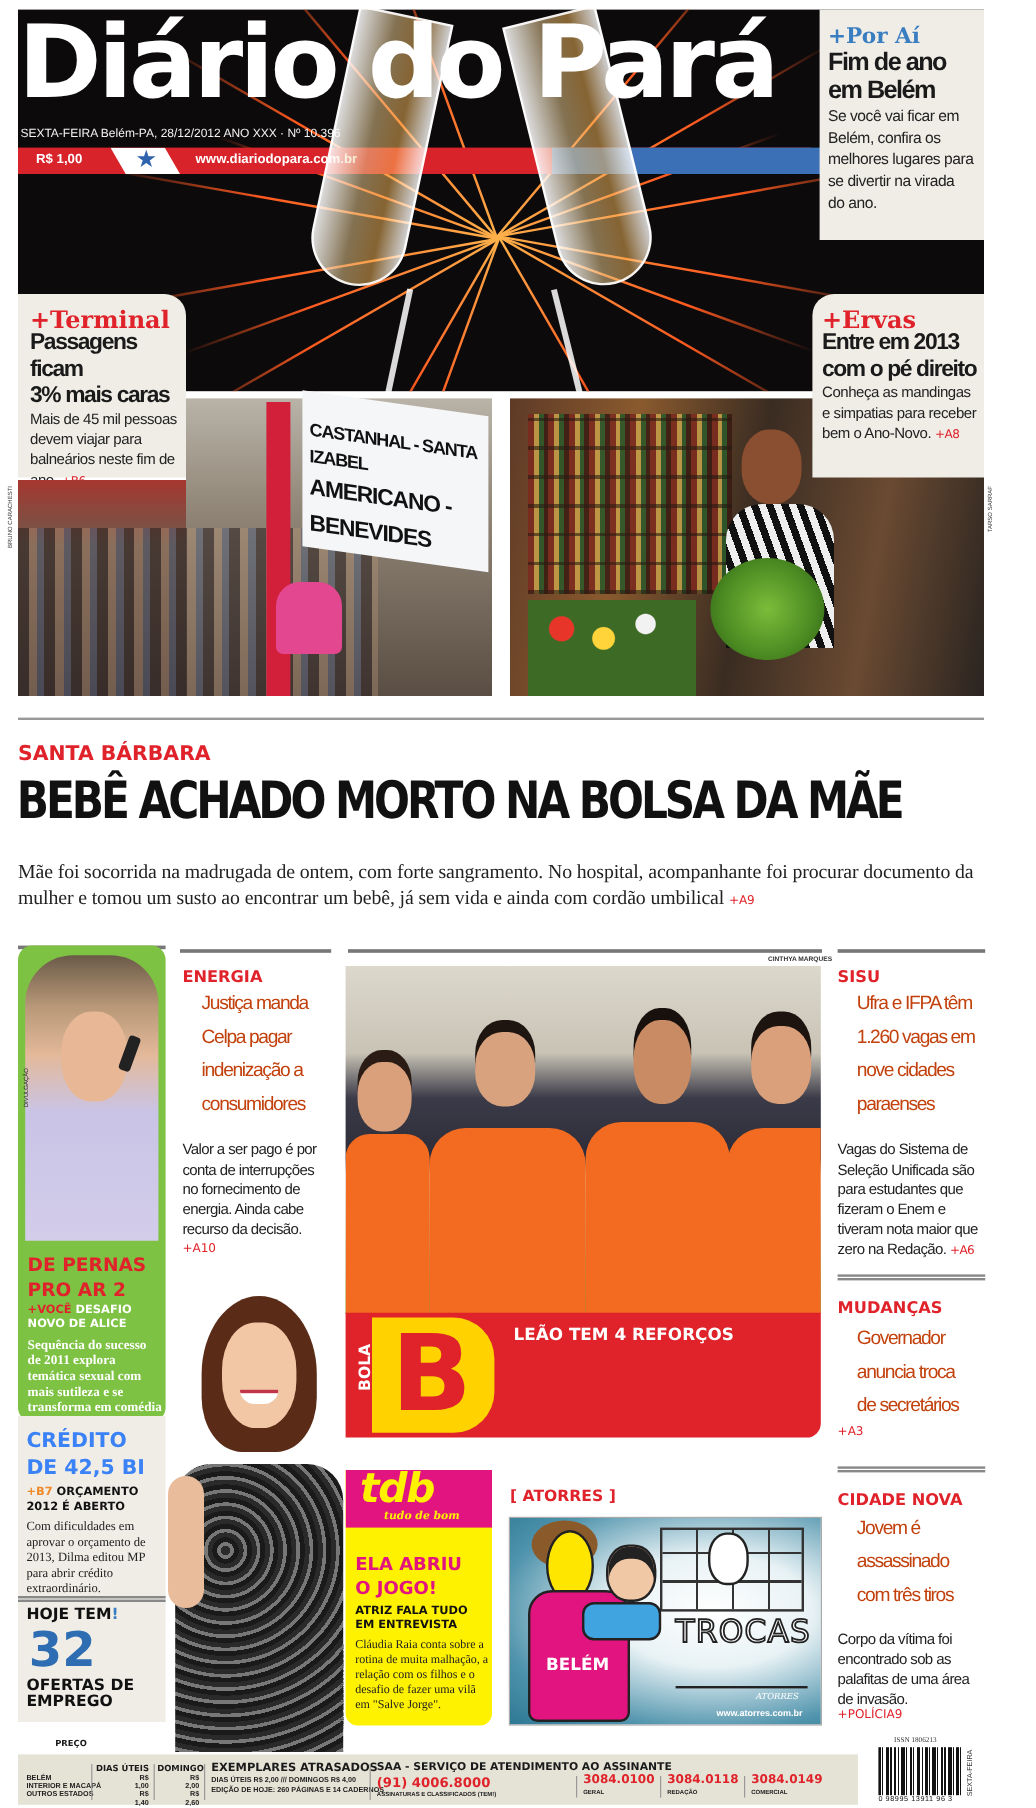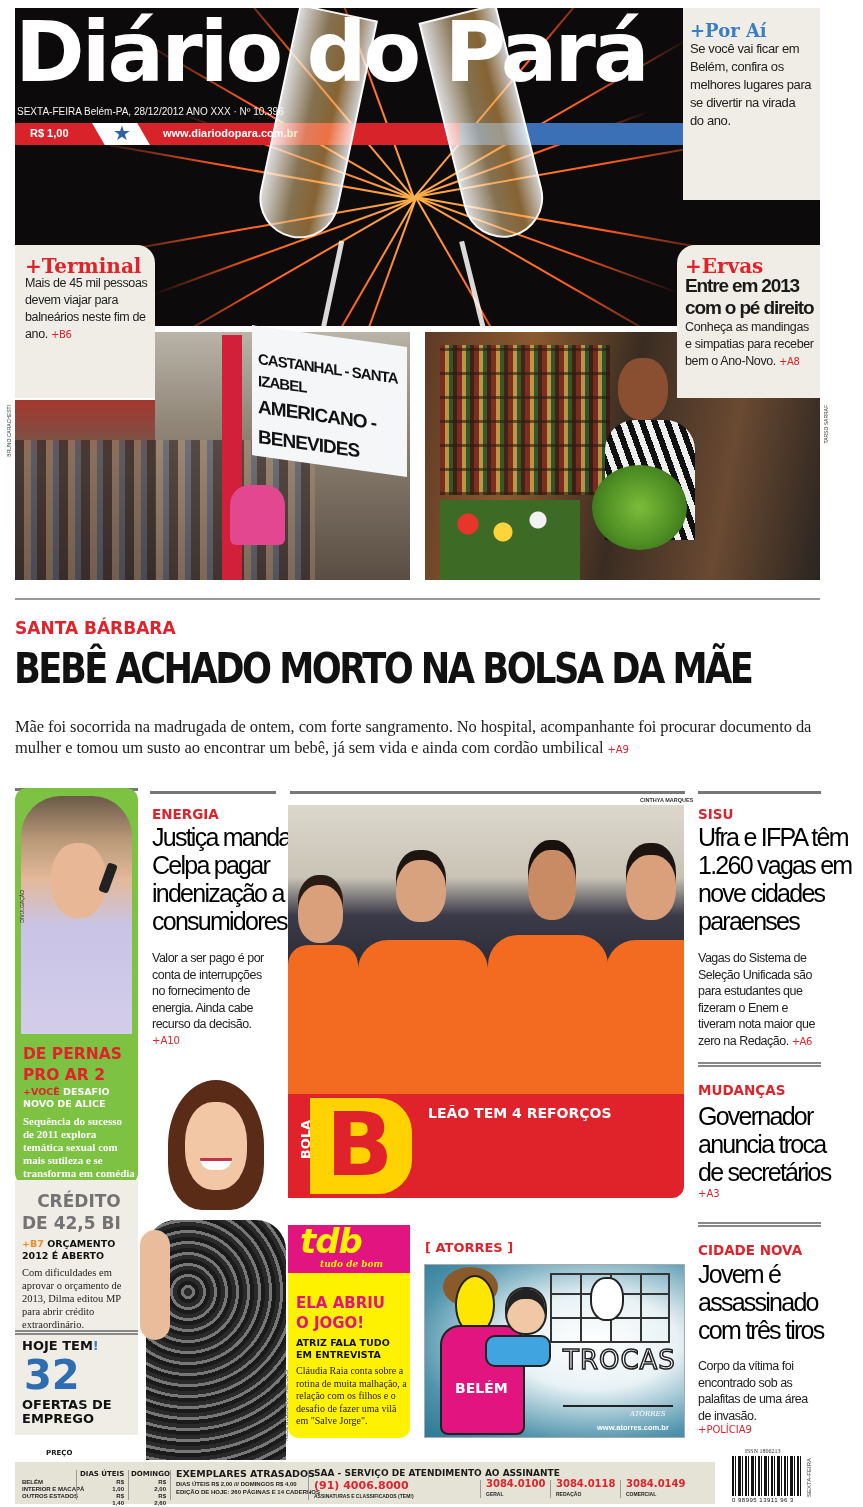--- a/index.html
+++ b/index.html
@@ -29,21 +29,21 @@
 .photo{position:absolute;overflow:hidden;}
 .credit{position:absolute;font-size:5px;color:#333;writing-mode:vertical-rl;transform:rotate(180deg);}
 
 #kicker{left:15px;top:618px;font-family:"DejaVu Sans",sans-serif;font-weight:bold;font-size:17px;color:#e0232b;}
 #headline{left:14px;top:641px;font-family:"DejaVu Sans",sans-serif;font-weight:bold;font-size:43px;line-height:54px;letter-spacing:-3.1px;transform:scaleX(0.82);transform-origin:0 0;white-space:nowrap;color:#111;}
 #dek{left:15px;top:716px;width:820px;font-family:"Liberation Serif",serif;font-size:16.5px;line-height:21px;color:#222;letter-spacing:-0.1px;}
 .hrule{position:absolute;height:3px;background:#777;}
 .dblrule{position:absolute;height:5px;border-top:2px solid #888;border-bottom:2px solid #888;}
 
 .col-kick{position:absolute;font-family:"DejaVu Sans",sans-serif;font-weight:bold;font-size:13.5px;color:#e0232b;}
-.col-hd{position:absolute;font-size:25px;line-height:28px;letter-spacing:-0.07em;color:#000000;}
+.col-hd{position:absolute;font-size:16px;line-height:28px;letter-spacing:-0.07em;color:#c2410c;margin-left:16px;}
 .col-bd{position:absolute;font-size:12.5px;line-height:16.5px;letter-spacing:-0.04em;color:#222;}
 
 #greenbox{left:15px;top:788px;width:123px;height:397px;background:#7dc242;border-radius:12px;overflow:hidden;}
 #leftbeige{left:15px;top:1180px;width:123px;height:255px;background:#efede6;}
 
 #bola{left:288px;top:1094px;width:396px;height:104px;background:#e0232b;border-radius:0 0 12px 0;}
 
 #tdb{left:288px;top:1225px;width:122px;height:213px;background:#fff200;border-radius:0 0 10px 10px;overflow:hidden;}
 
 #cartoon{left:424px;top:1264px;width:261px;height:174px;background:radial-gradient(ellipse at 65% 45%,#ffffff 0%,#e8f2f5 35%,#4f93ac 75%,#2d7894 100%);overflow:hidden;border:1px solid #aaa;}
@@ -87,25 +87,33 @@
 
 <div class="glass" style="left:275px;top:10px;width:80px;height:230px;transform:rotate(12deg);"></div>
 <div class="glass" style="left:445px;top:10px;width:80px;height:230px;transform:rotate(-14deg);"></div>
 <div class="abs" style="left:330px;top:240px;width:5px;height:90px;background:rgba(255,255,255,.85);transform:rotate(12deg);"></div>
 <div class="abs" style="left:470px;top:240px;width:5px;height:90px;background:rgba(255,255,255,.85);transform:rotate(-14deg);"></div>
 
 <div class="abs" id="masthead">Diário do Pará</div>
 
 <div class="box" style="left:683px;top:8px;width:137px;height:192px;padding:14px 8px 0 7px;">
   <div class="tag" style="color:#3a7ec2;font-size:18px;">+Por Aí</div>
+  <div class="hd" style="font-size:21px;line-height:24px;">
+    <div>Fim de ano</div>
+    <div>em Belém</div>
+  </div>
   <div class="bd" style="font-size:13px;line-height:18px;">Se você vai ficar em Belém, confira os melhores lugares para se divertir na virada do ano.</div>
 </div>
 
 <div class="box" style="left:15px;top:245px;width:140px;height:153px;border-radius:0 18px 0 0;padding:12px 6px 0 10px;">
   <div class="tag red">+Terminal</div>
+  <div class="hd">
+    <div>Passagens ficam</div>
+    <div>3% mais caras</div>
+  </div>
   <div class="bd"><span>Mais de 45 mil pessoas devem viajar para balneários neste fim de ano.</span> <span class="ref">+B6</span></div>
 </div>
 
 <div class="photo" style="left:155px;top:332px;width:255px;height:248px;background:linear-gradient(180deg,#b9b3a8 0%,#8e8374 40%,#5a4e44 100%);"></div>
 <div class="photo" style="left:15px;top:400px;width:140px;height:180px;background:linear-gradient(180deg,#a5372f 0%,#6e5a4c 30%,#4b3f38 100%);"></div>
 <div class="abs" style="left:15px;top:440px;width:300px;height:140px;background:repeating-linear-gradient(90deg,rgba(40,30,30,.55) 0 9px,rgba(190,150,120,.35) 9px 16px,rgba(70,90,130,.4) 16px 22px);"></div>
 <div class="abs" style="left:222px;top:335px;width:20px;height:245px;background:#d21f3a;"></div>
 <div class="abs" style="left:252px;top:336px;width:155px;height:130px;background:#f4f6f8;transform:skewY(8deg);padding:22px 4px 0 6px;font-weight:bold;color:#111;letter-spacing:-0.06em;">
   <div style="font-size:15px;line-height:22px;">CASTANHAL - SANTA IZABEL</div>
   <div style="font-size:19px;line-height:30px;">AMERICANO - BENEVIDES</div>
@@ -147,21 +155,21 @@
   <div style="position:absolute;left:8px;top:256px;font-family:'DejaVu Sans',sans-serif;font-weight:bold;font-size:15.5px;line-height:21px;color:#e0232b;">
     <div>DE PERNAS</div>
     <div>PRO AR 2</div>
   </div>
   <div style="position:absolute;left:8px;top:298px;width:115px;font-family:'DejaVu Sans',sans-serif;font-weight:bold;font-size:9.5px;line-height:12px;color:#fff;"><span class="red">+VOCÊ</span> <span>DESAFIO NOVO DE ALICE</span></div>
   <div style="position:absolute;left:8px;top:327px;width:112px;font-family:'Liberation Serif',serif;font-weight:bold;font-size:11px;line-height:13px;color:#fff;">Sequência do sucesso de 2011 explora temática sexual com mais sutileza e se transforma em comédia romântica.</div>
 </div>
 <div class="credit" style="left:19px;top:890px;color:#222;">DIVULGAÇÃO</div>
 
 <div class="abs" id="leftbeige"></div>
-<div class="abs" style="left:22px;top:1190px;font-family:'DejaVu Sans',sans-serif;font-weight:bold;font-size:17px;line-height:22px;color:#737373;text-align:right;">
+<div class="abs" style="left:22px;top:1190px;font-family:'DejaVu Sans',sans-serif;font-weight:bold;font-size:17px;line-height:22px;color:#3b82f6;">
   <div>CRÉDITO</div>
   <div>DE 42,5 BI</div>
 </div>
 <div class="abs" style="left:22px;top:1238px;width:115px;font-family:'DejaVu Sans',sans-serif;font-weight:bold;font-size:9.5px;line-height:12px;color:#111;"><span style="color:#f08a2a">+B7</span> <span>ORÇAMENTO 2012 É ABERTO</span></div>
 <div class="abs" style="left:22px;top:1266px;width:112px;font-family:'Liberation Serif',serif;font-size:10.5px;line-height:13px;color:#222;">Com dificuldades em aprovar o orçamento de 2013, Dilma editou MP para abrir crédito extraordinário.</div>
 <div class="dblrule" style="left:15px;top:1330px;width:123px;"></div>
 <div class="abs" style="left:22px;top:1338px;font-family:'DejaVu Sans',sans-serif;font-weight:bold;font-size:13px;color:#111;"><span>HOJE TEM</span><span style="color:#3a7ec2">!</span></div>
 <div class="abs" style="left:24px;top:1352px;font-family:'DejaVu Sans',sans-serif;font-weight:bold;font-size:40px;line-height:46px;color:#2f6db3;">32</div>
 <div class="abs" style="left:22px;top:1398px;font-family:'DejaVu Sans',sans-serif;font-weight:bold;font-size:13px;line-height:14px;color:#111;">
   <div>OFERTAS DE</div>

